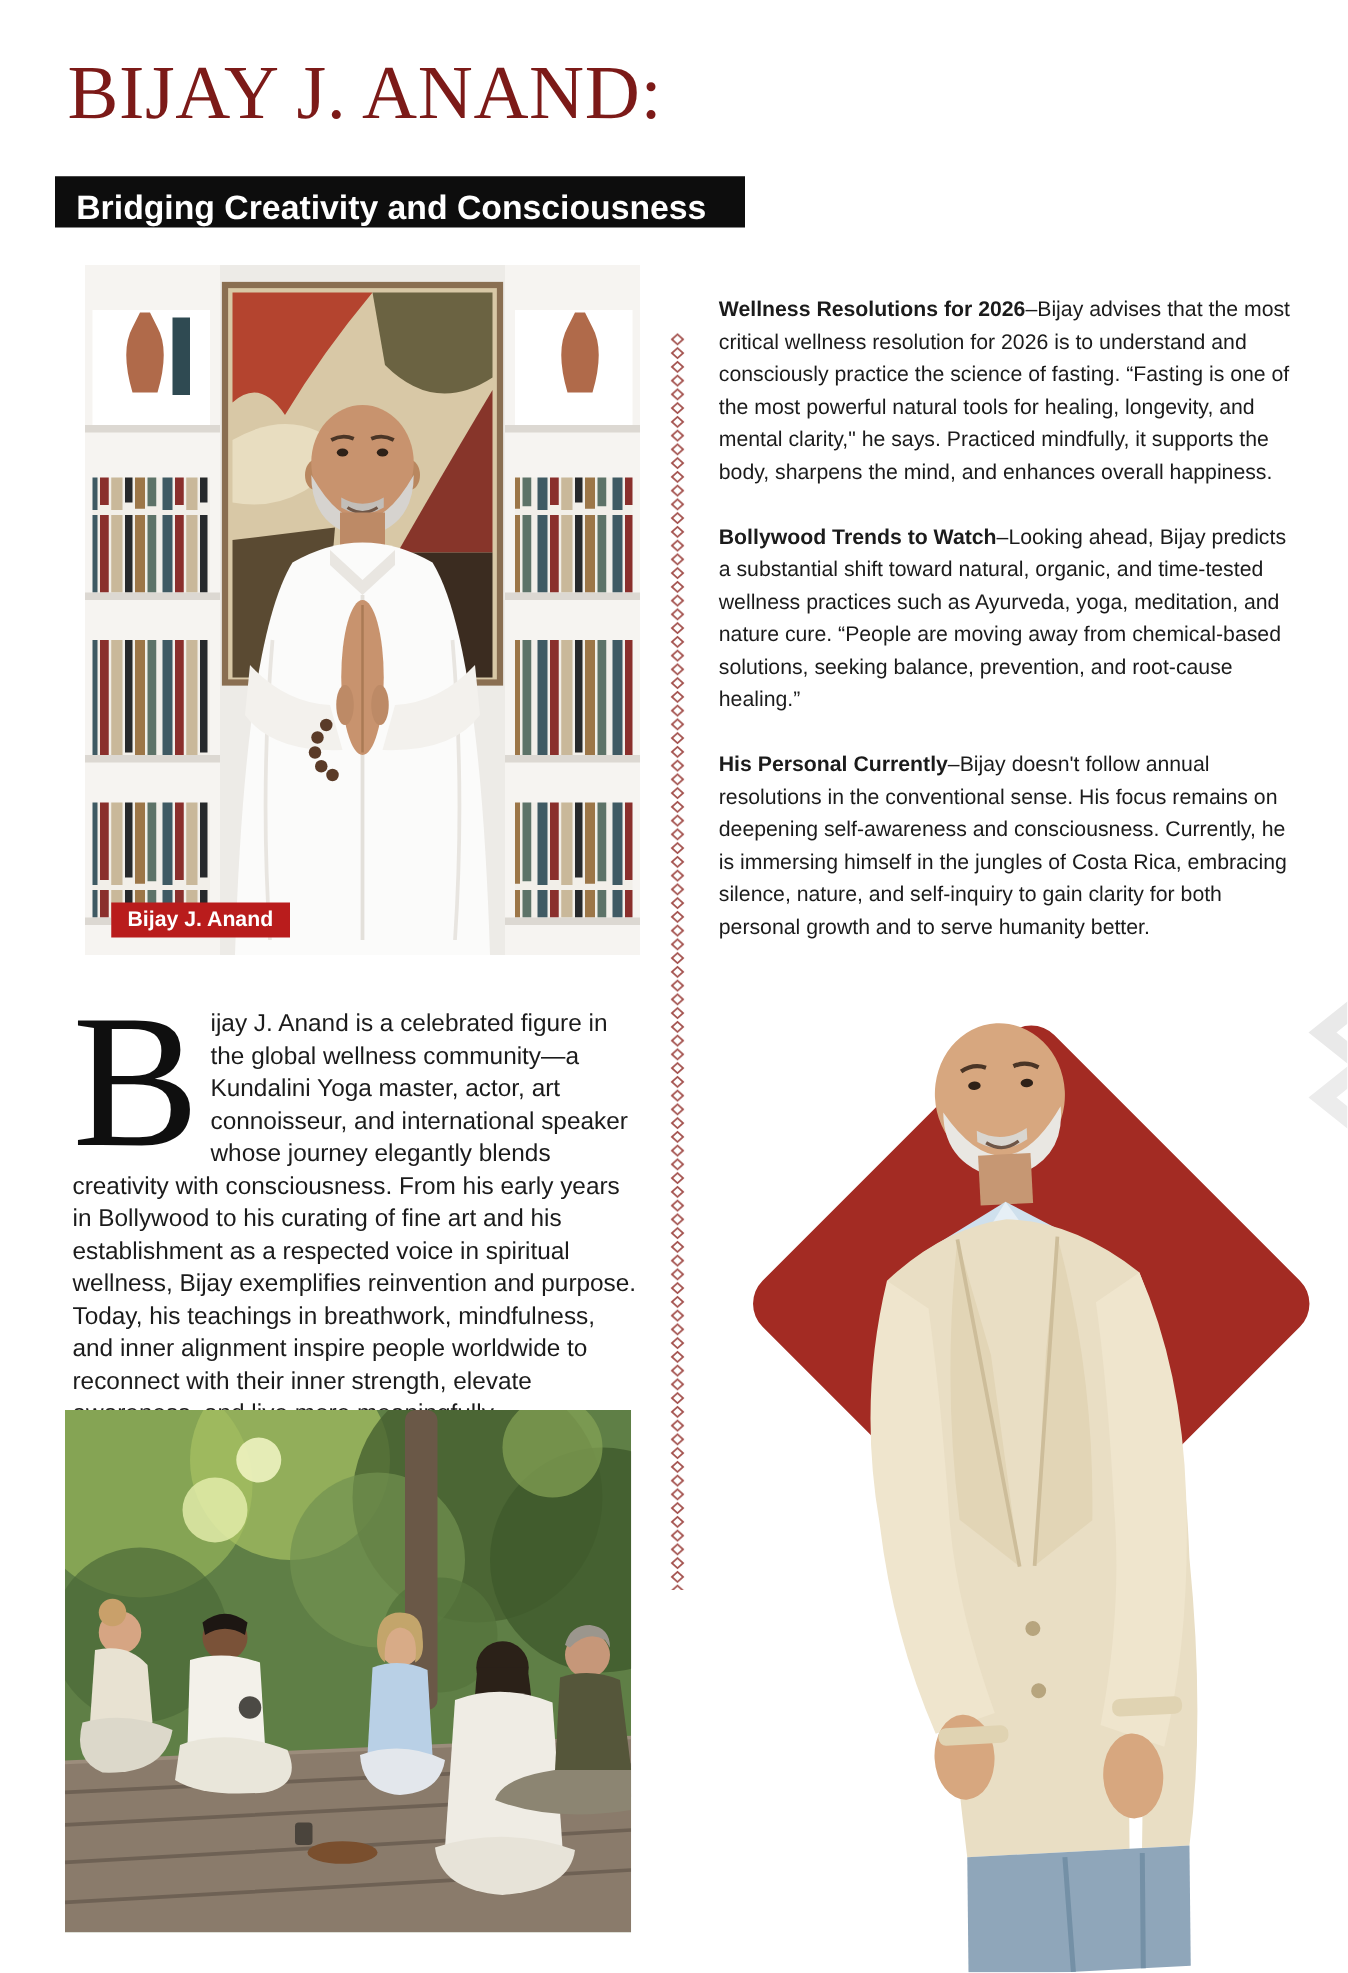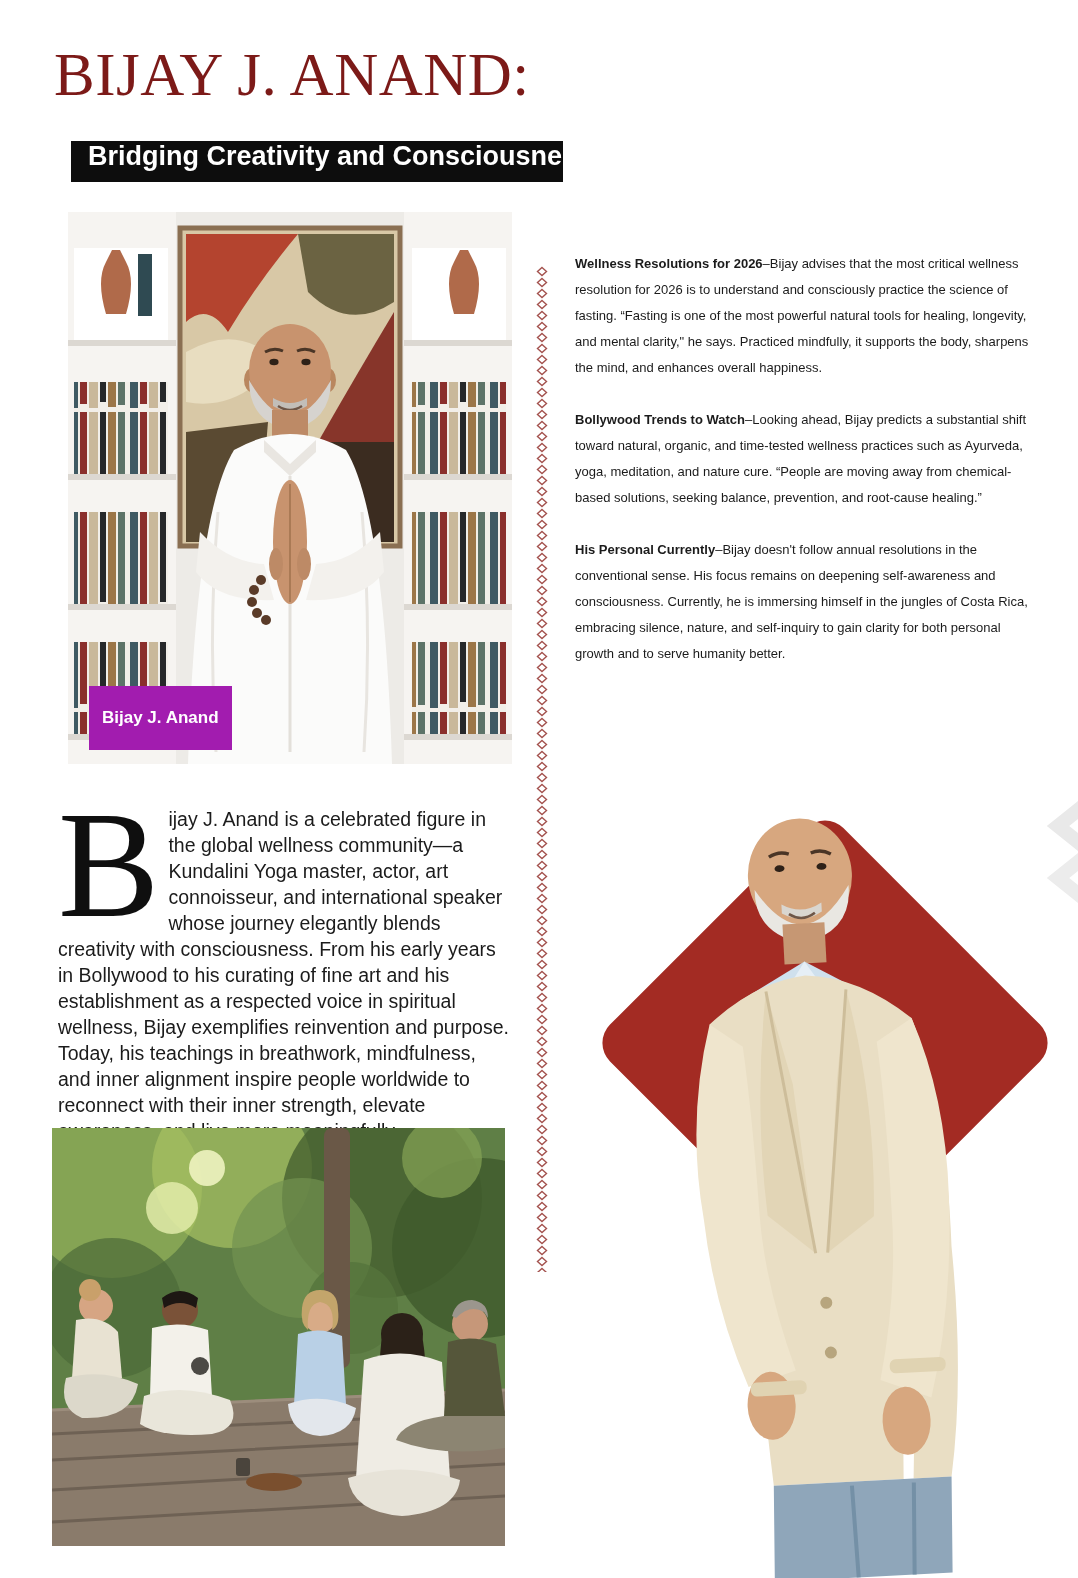--- a/index.html
+++ b/index.html
@@ -7,40 +7,40 @@
     position:relative;width:1078px;height:1578px;background:#ffffff;
     overflow:hidden;font-family:"Liberation Sans",sans-serif;color:#1b1b1b;
   }
   
   .title{
     position:absolute;left:54px;top:40px;
     font-family:"Liberation Serif",serif;font-weight:400;
     font-size:61px;letter-spacing:.5px;color:#7c1a18;white-space:nowrap;
   }
   .subtitle-bar{
-    position:absolute;left:71px;top:141px;width:492px;height:41px;
-    background:#0d0d0d;display:flex;align-items:flex-start;
+    position:absolute;left:44px;top:141px;width:552px;height:41px;
+    background:#0d0d0d;display:flex;align-items:flex-end;
   }
   .subtitle-bar span{
     color:#ffffff;font-weight:700;font-size:27px;padding-left:17px;white-space:nowrap;
   }
   
   .photo{position:absolute;overflow:hidden;}
   .portrait-photo{left:68px;top:212px;width:444px;height:552px;}
   .group-photo{left:52px;top:1128px;width:453px;height:418px;}
   .caption{
-    position:absolute;left:21px;bottom:14px;background:#a21caf;color:#fff;
-    font-weight:700;font-size:17px;padding:22px 13px;white-space:nowrap;
+    position:absolute;left:21px;bottom:14px;background:#b91c1c;color:#fff;
+    font-weight:700;font-size:17px;padding:4px 13px;white-space:nowrap;
   }
   
   .divider{position:absolute;left:536px;top:266px;}
   
   .right-col{
-    position:absolute;left:575px;top:251px;width:459px;
-    font-size:13px;line-height:26px;
+    position:absolute;left:575px;top:235px;width:459px;
+    font-size:17px;line-height:26px;
   }
   .right-col p{margin:0 0 26px 0;}
   .right-col b{font-weight:700;}
   
   .intro{
     position:absolute;left:58px;top:806px;width:454px;
     font-size:19.5px;line-height:26px;
   }
   .dropcap{
     float:left;

